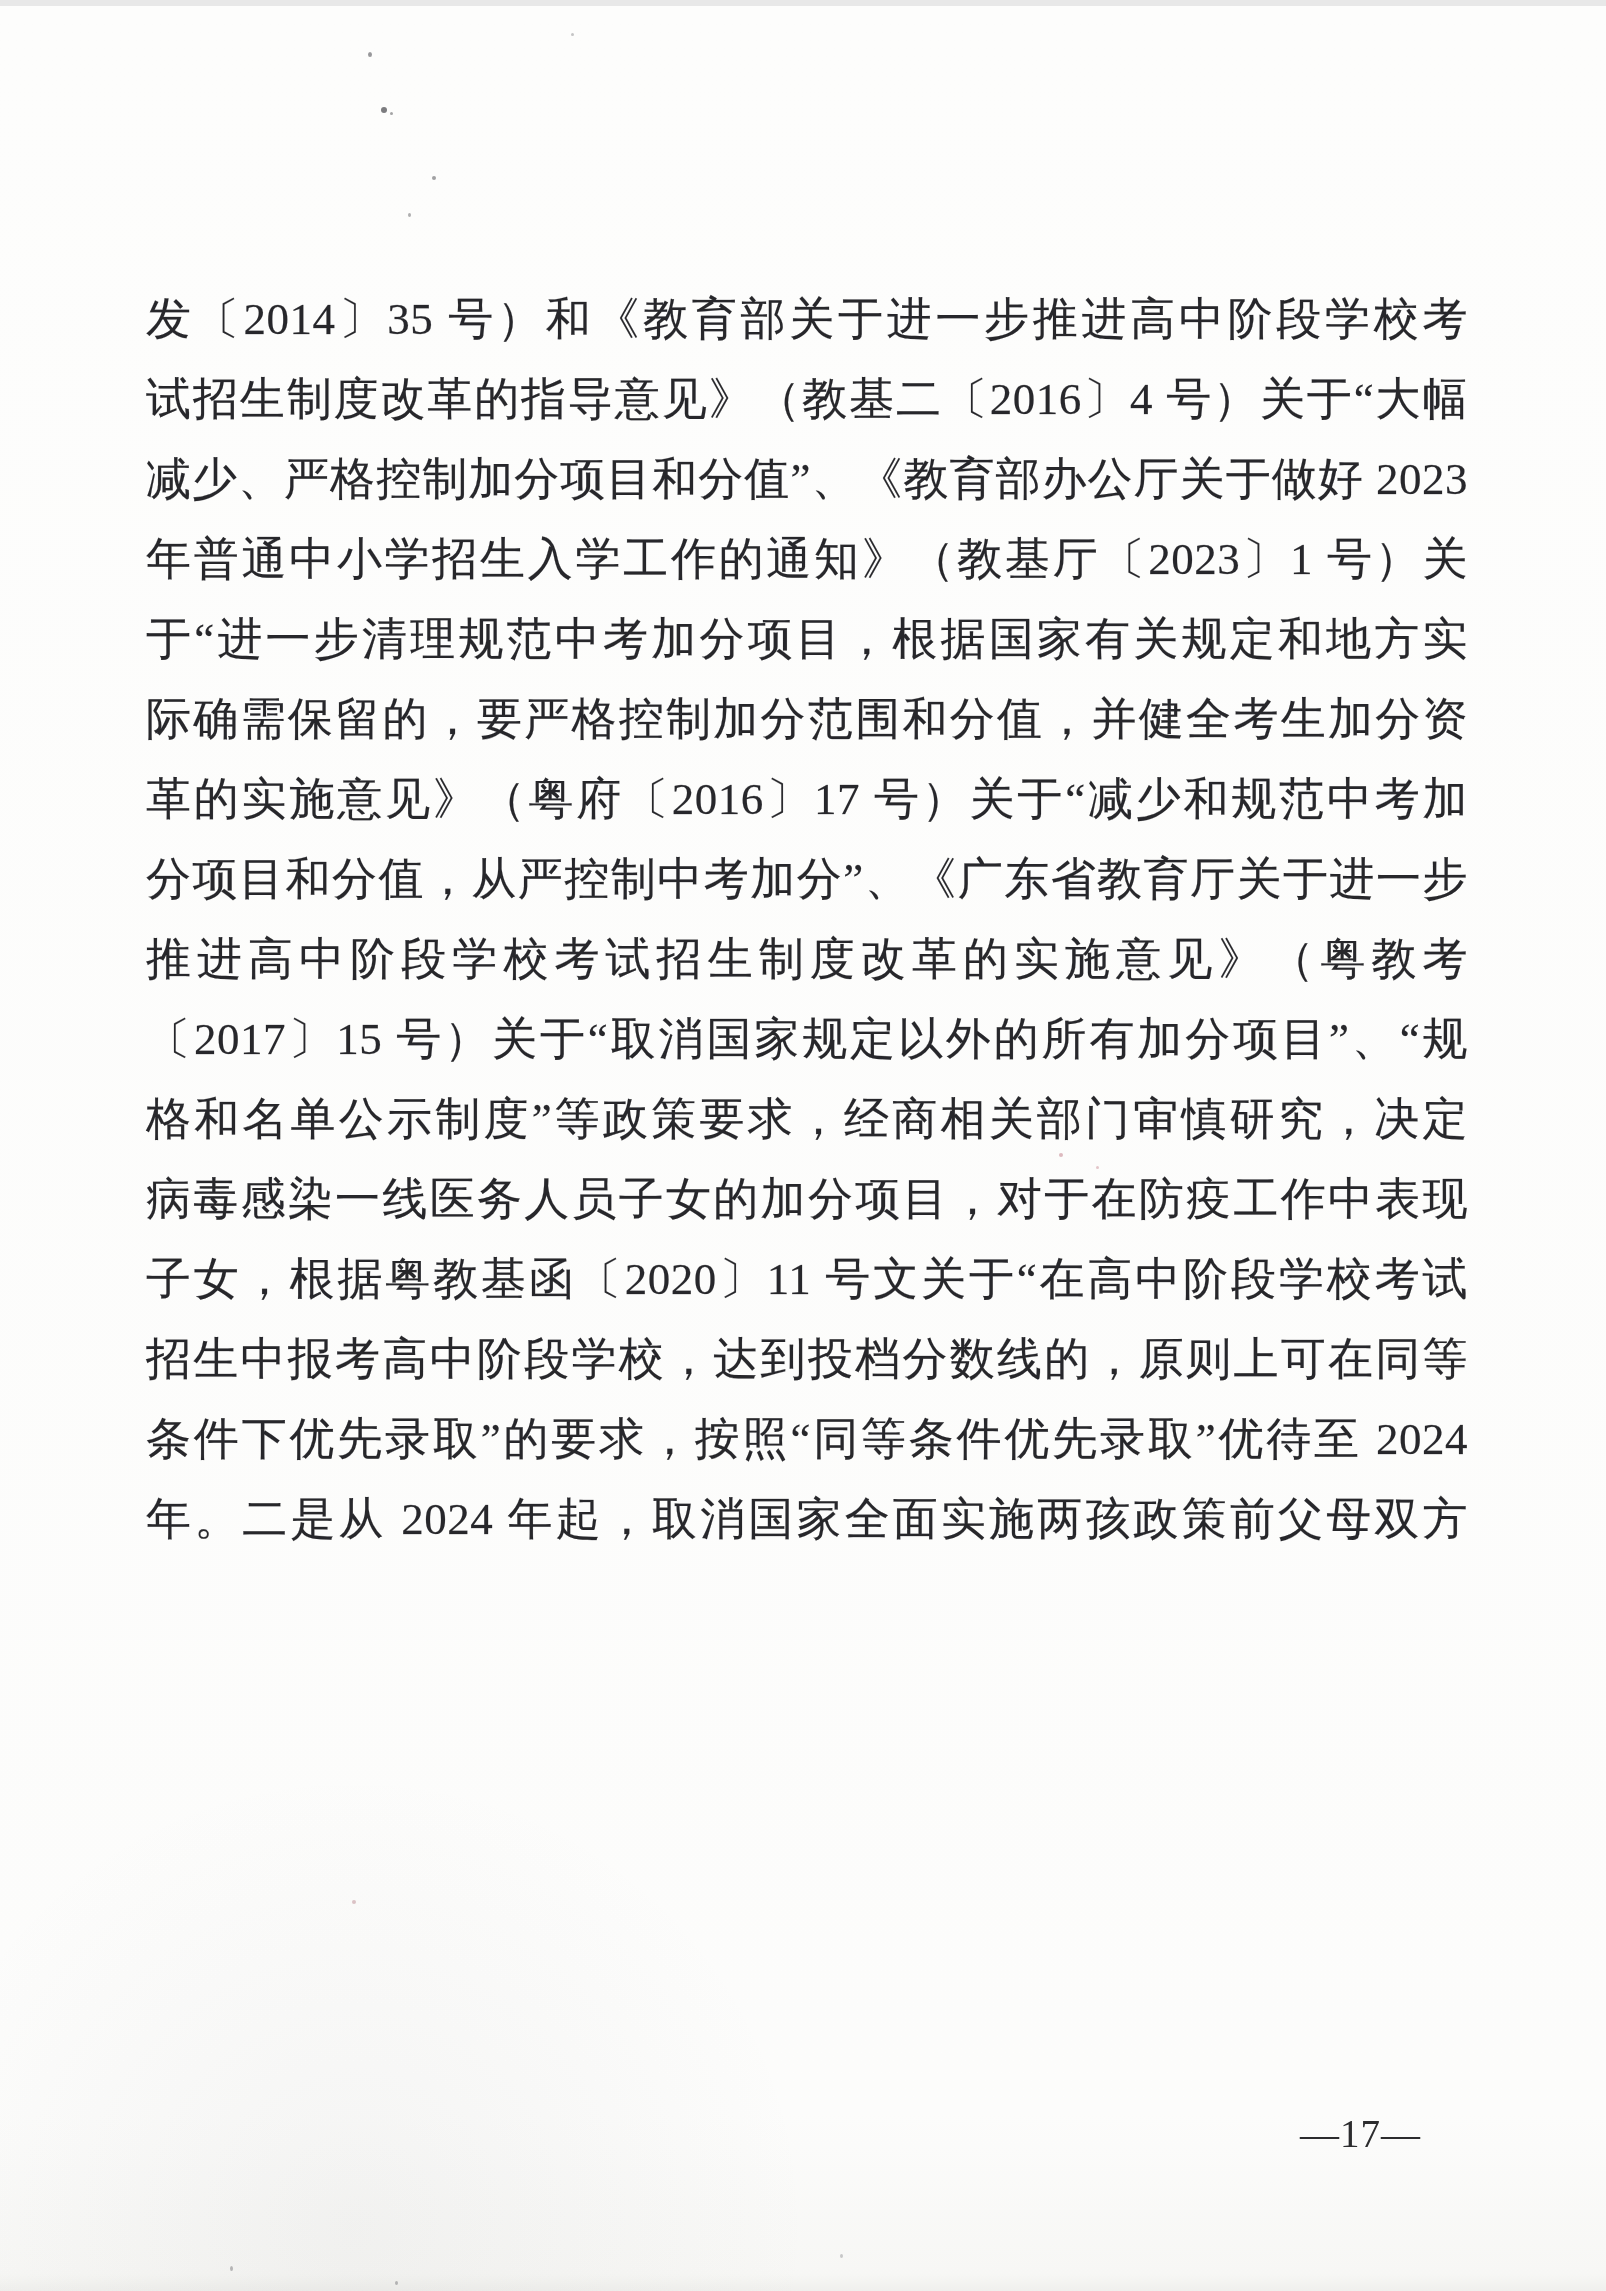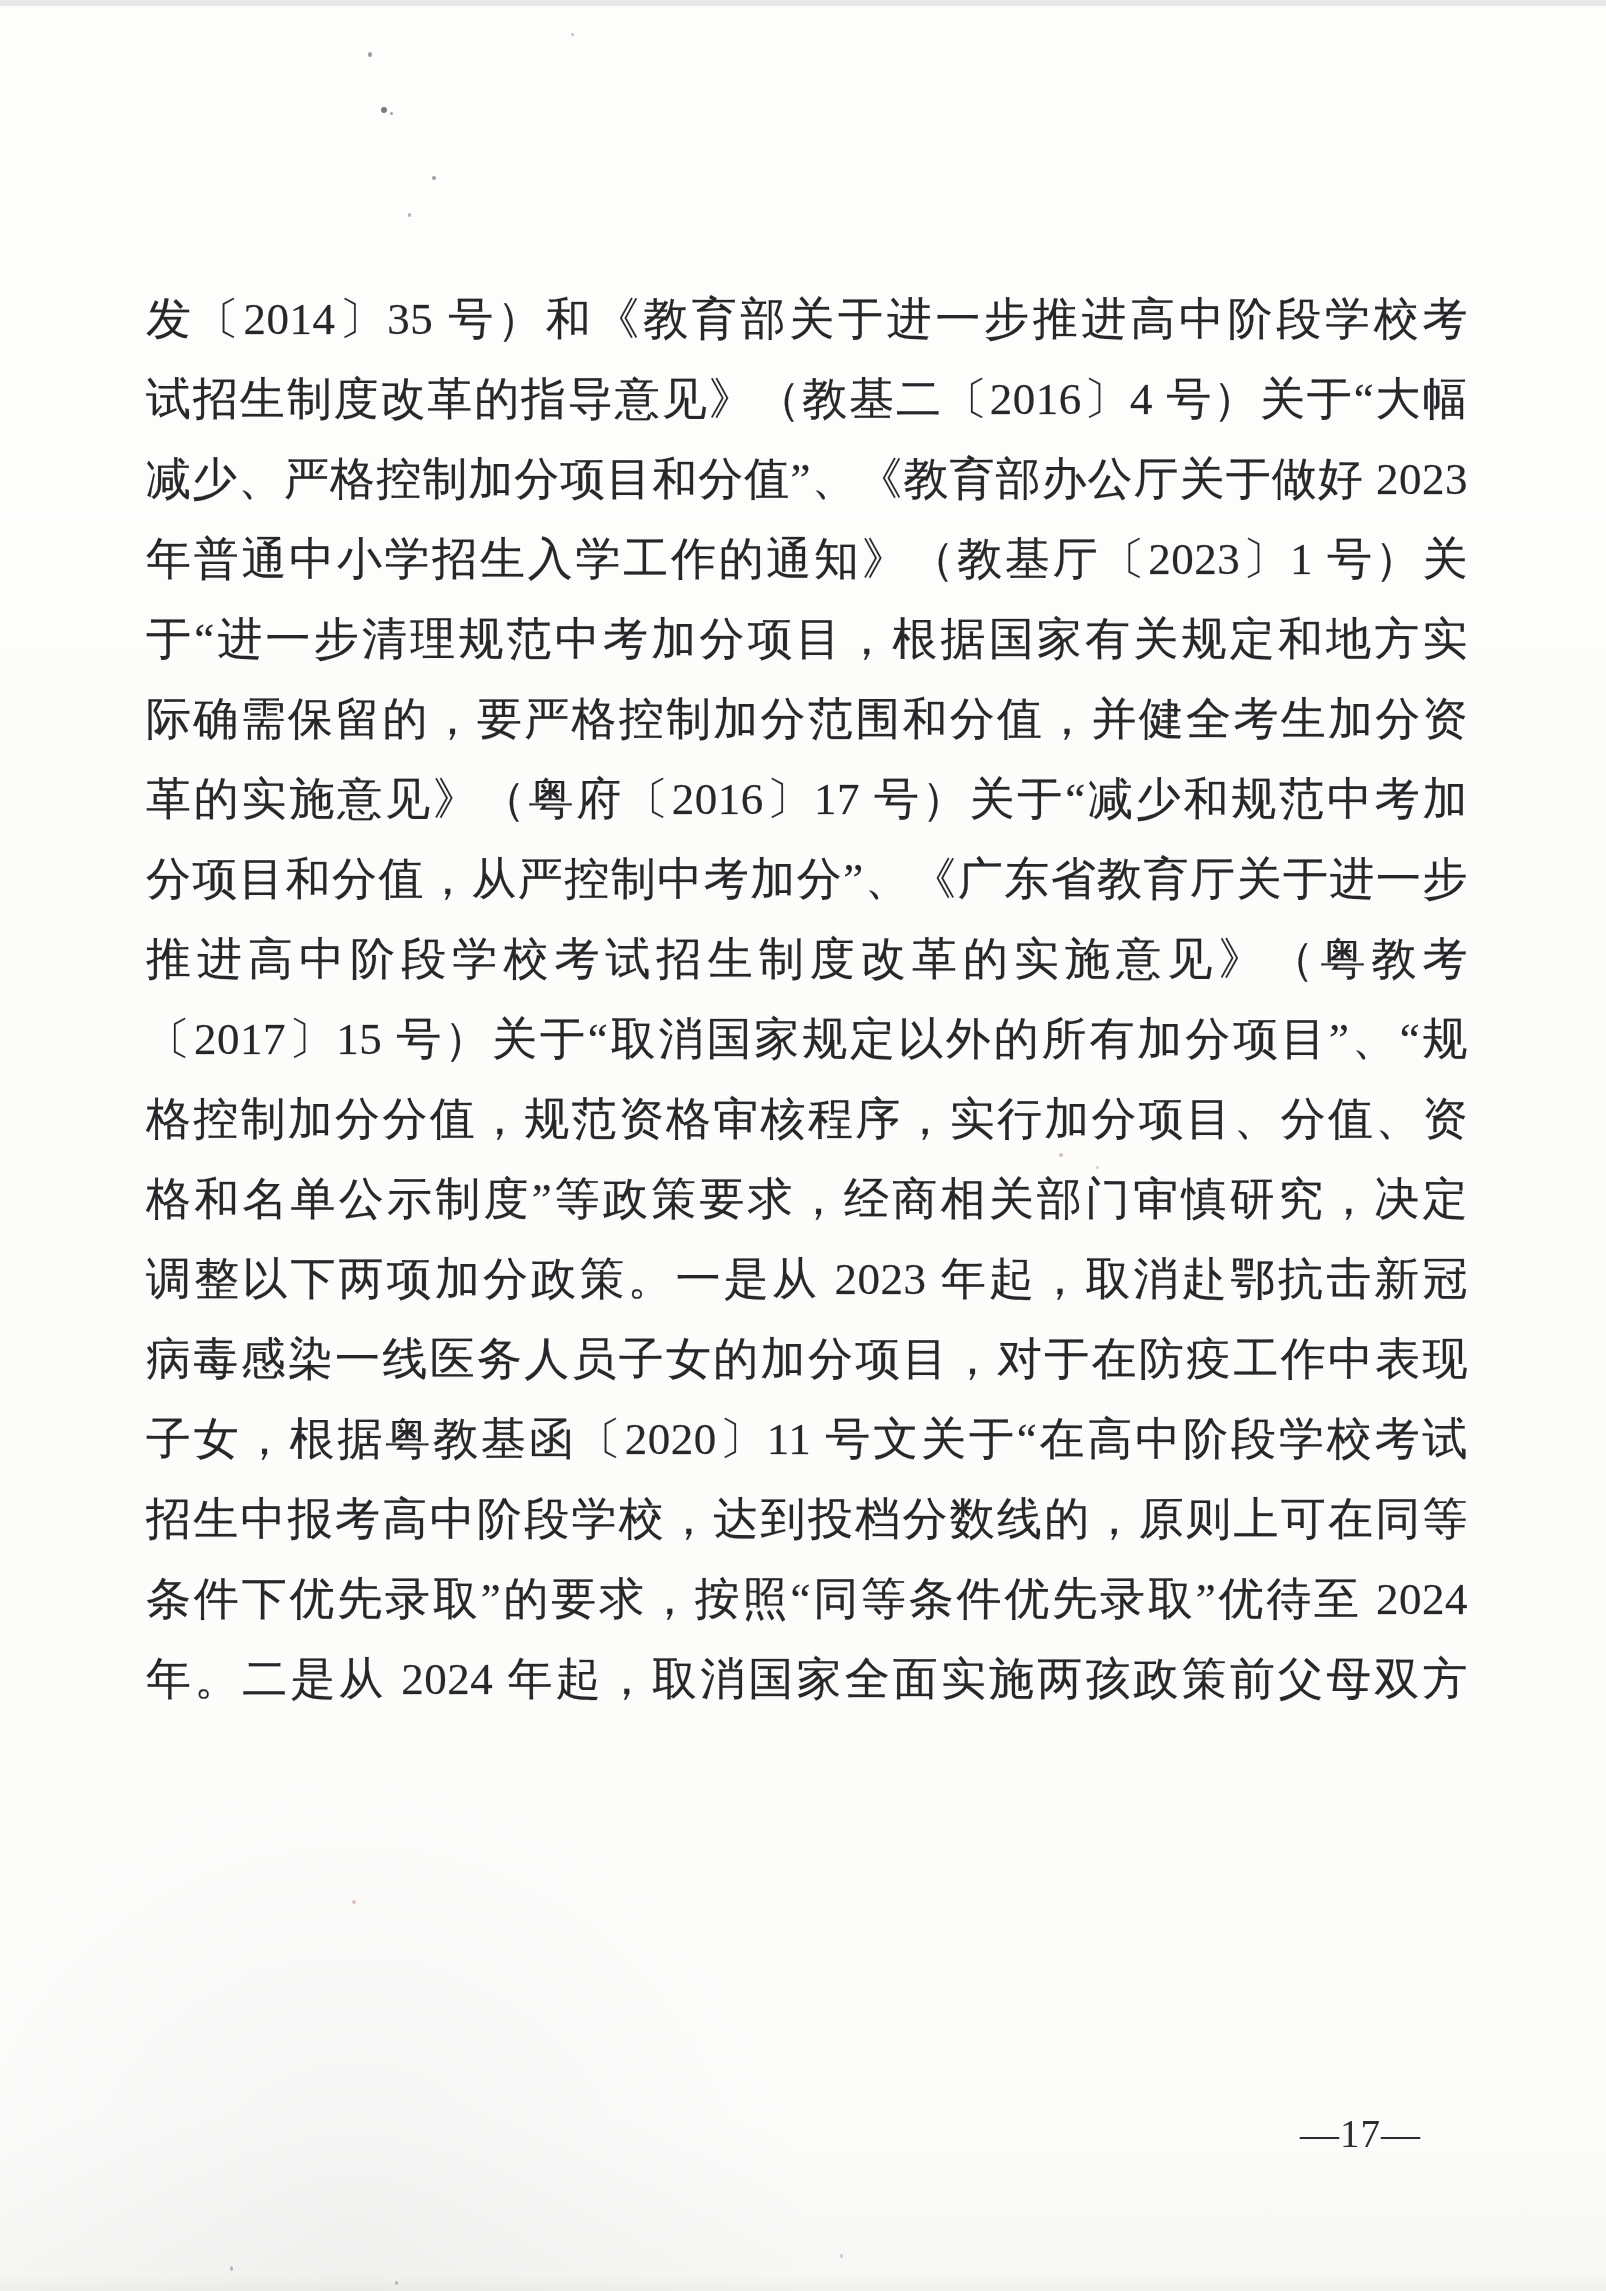--- a/index.html
+++ b/index.html
@@ -82,23 +82,21 @@
     <div class="line">发〔2014〕35 号）和《教育部关于进一步推进高中阶段学校考</div>
     <div class="line">试招生制度改革的指导意见》（教基二〔2016〕4 号）关于“大幅</div>
     <div class="line">减少、严格控制加分项目和分值”、《教育部办公厅关于做好 2023</div>
     <div class="line">年普通中小学招生入学工作的通知》（教基厅〔2023〕1 号）关</div>
     <div class="line">于“进一步清理规范中考加分项目，根据国家有关规定和地方实</div>
     <div class="line">际确需保留的，要严格控制加分范围和分值，并健全考生加分资</div>
     <div class="line">革的实施意见》（粤府〔2016〕17 号）关于“减少和规范中考加</div>
     <div class="line">分项目和分值，从严控制中考加分”、《广东省教育厅关于进一步</div>
     <div class="line">推进高中阶段学校考试招生制度改革的实施意见》（粤教考</div>
     <div class="line">〔2017〕15 号）关于“取消国家规定以外的所有加分项目”、“规</div>
-    <div class="line">格控制加分分值，规范资格审核程序，实行加分项目、分值、资</div>
     <div class="line">格和名单公示制度”等政策要求，经商相关部门审慎研究，决定</div>
-    <div class="line">调整以下两项加分政策。一是从 2023 年起，取消赴鄂抗击新冠</div>
     <div class="line">病毒感染一线医务人员子女的加分项目，对于在防疫工作中表现</div>
     <div class="line">子女，根据粤教基函〔2020〕11 号文关于“在高中阶段学校考试</div>
     <div class="line">招生中报考高中阶段学校，达到投档分数线的，原则上可在同等</div>
     <div class="line">条件下优先录取”的要求，按照“同等条件优先录取”优待至 2024</div>
     <div class="line">年。二是从 2024 年起，取消国家全面实施两孩政策前父母双方</div>
   </div>
 
   <div class="page-number">—17—</div>
 
   <span class="speck s1"></span>

